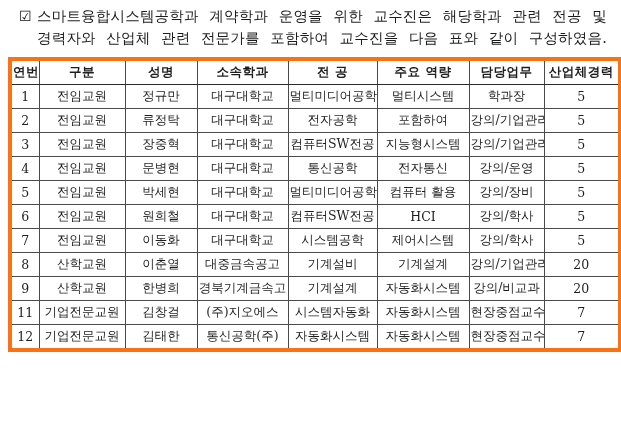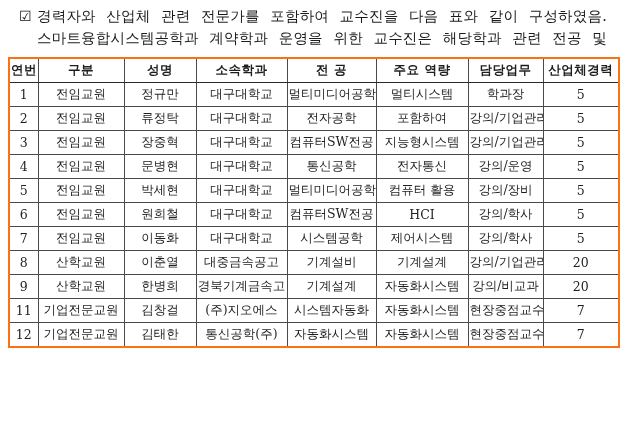--- a/index.html
+++ b/index.html
@@ -35,21 +35,21 @@
   .note .note-line {
     text-align: justify;
     text-align-last: justify;
     white-space: nowrap;
   }
   table.faculty {
     margin: 8px 0 0 8px;
     width: 610px;
     border-collapse: collapse;
     table-layout: fixed;
-    border: 2px solid #f97316;
+    border: 4px solid #f97316;
   }
   table.faculty th,
   table.faculty td {
     border: 1px solid #4a4a4a;
     text-align: center;
     vertical-align: middle;
     font-size: 12.5px;
     height: 23px;
     padding: 0 1px;
     overflow: hidden;
@@ -61,22 +61,22 @@
     border-bottom: 1.5px solid #2a2a2a;
     letter-spacing: 0.5px;
   }
 </style>
 </head>
 <body>
 
 <div class="note">
   <span class="checkbox-glyph">☑</span>
   <div class="note-text">
+    <div class="note-line">스마트융합시스템공학과 계약학과 운영을 위한 교수진은 해당학과 관련 전공 및</div>
     <div class="note-line">경력자와 산업체 관련 전문가를 포함하여 교수진을 다음 표와 같이 구성하였음.</div>
-    <div class="note-line">스마트융합시스템공학과 계약학과 운영을 위한 교수진은 해당학과 관련 전공 및</div>
   </div>
 </div>
 
 <table class="faculty">
   <colgroup>
       <col style="width: 29px;">
       <col style="width: 86px;">
       <col style="width: 72px;">
       <col style="width: 91px;">
       <col style="width: 89px;">

